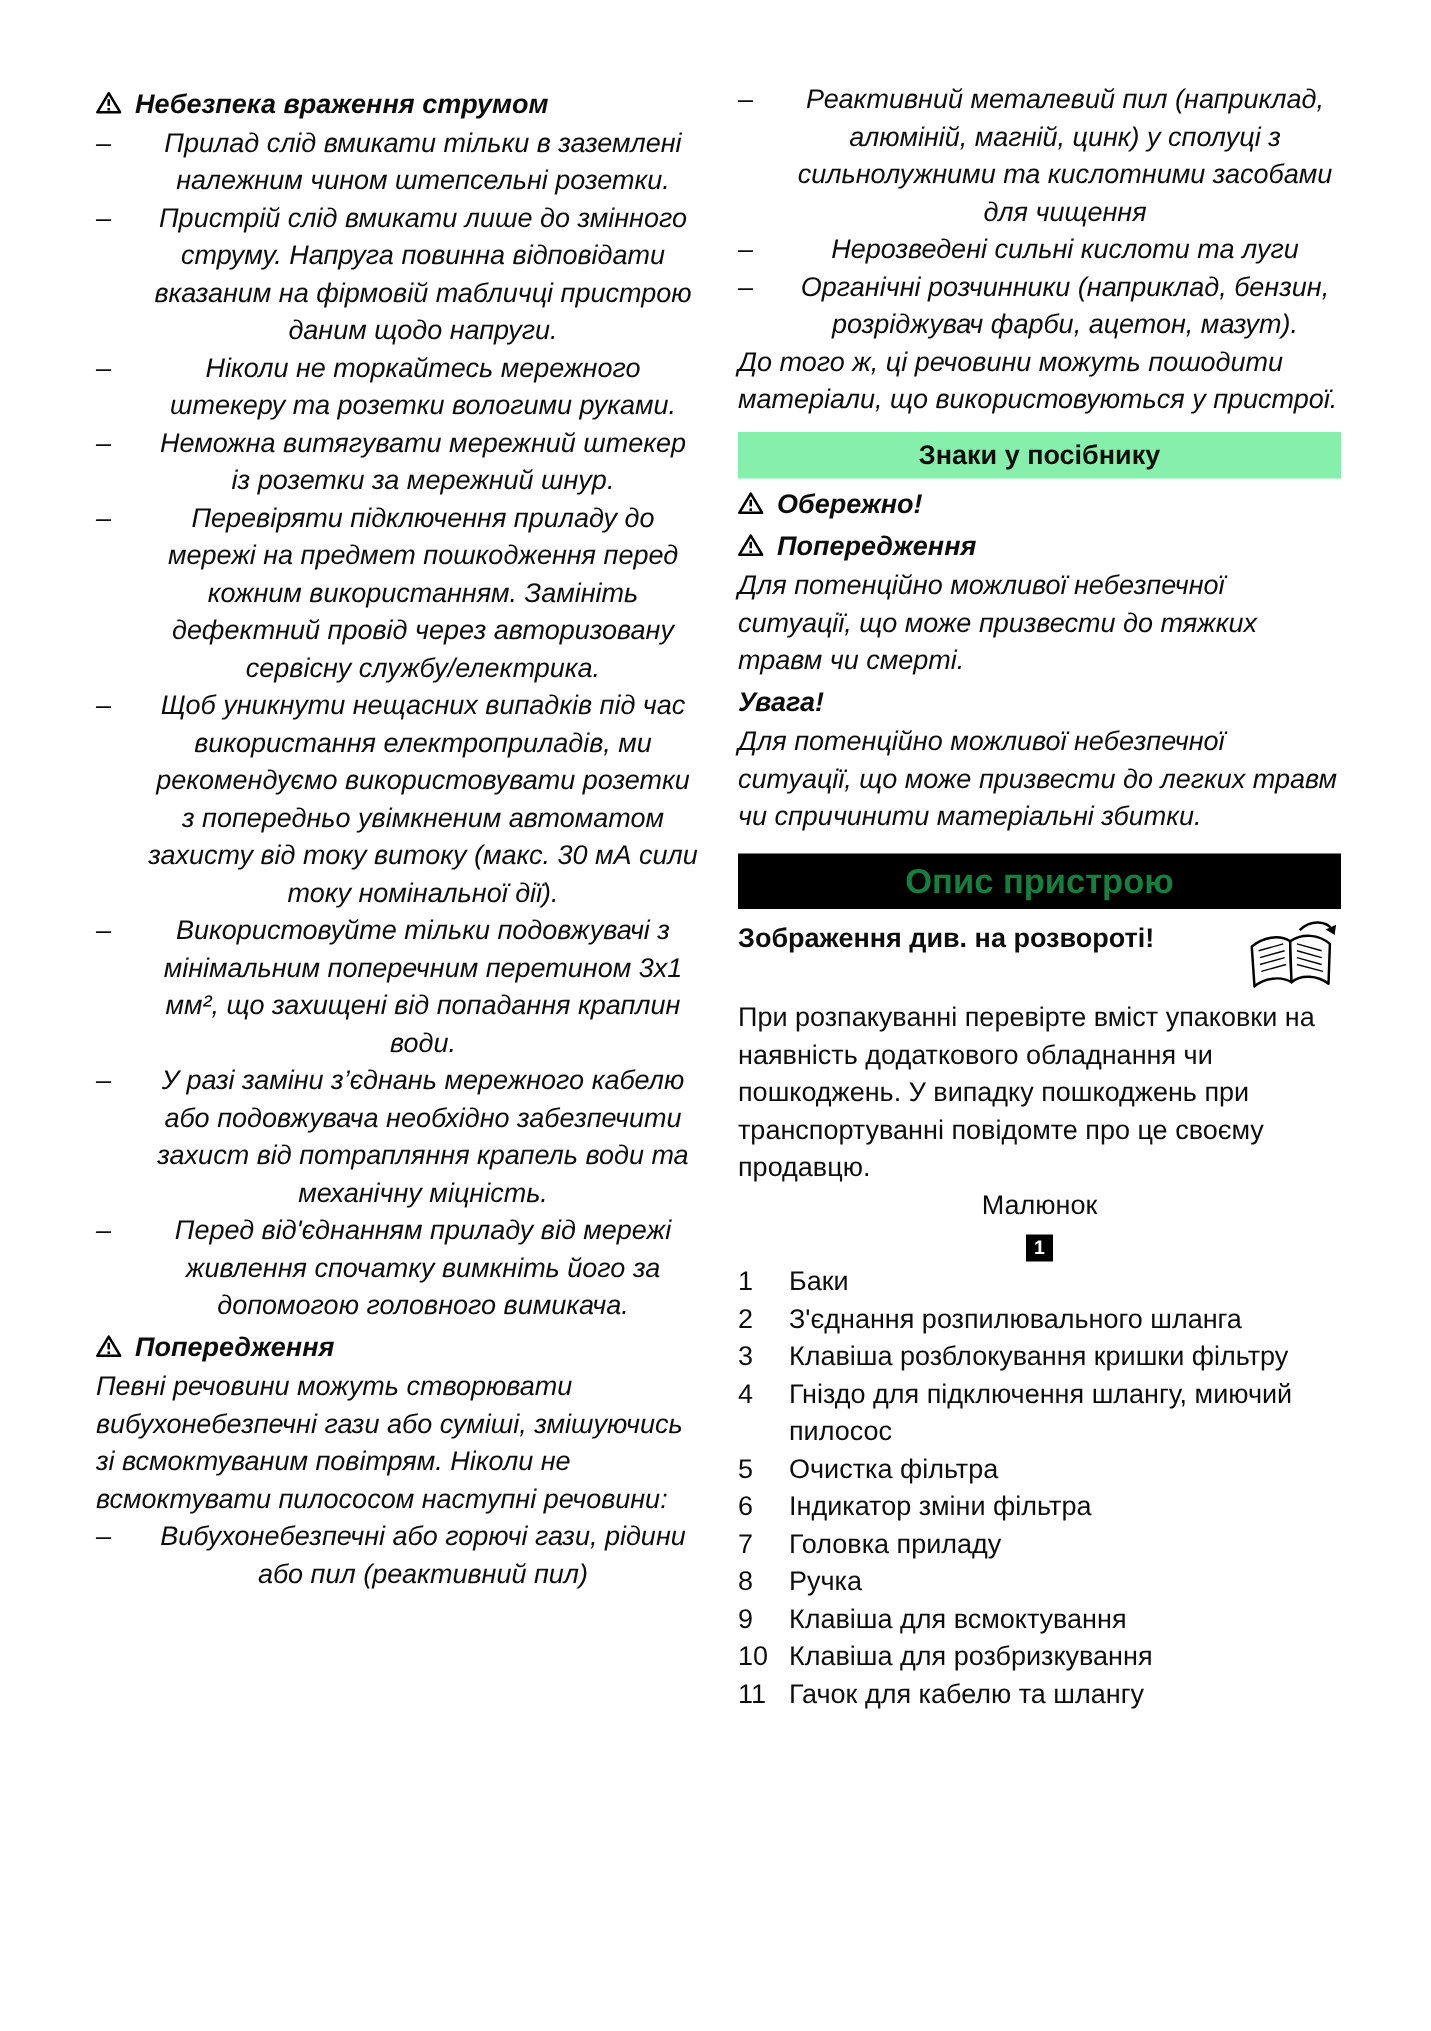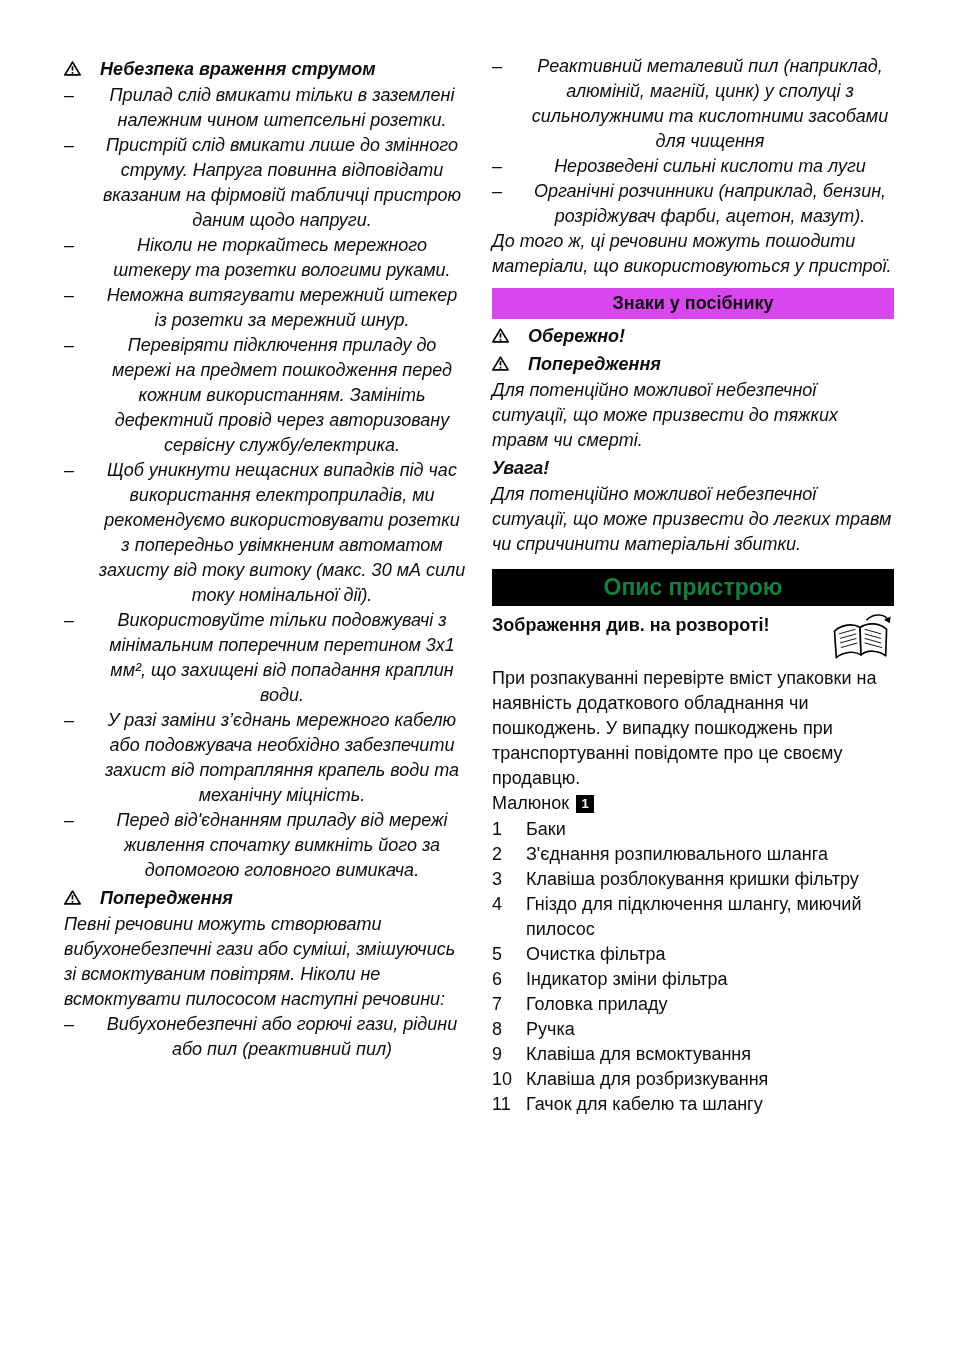--- a/index.html
+++ b/index.html
@@ -13,54 +13,54 @@
   }
   .page { position: absolute; inset: 0; }
   .columns {
     position: absolute; top: 54px; left: 64px; right: 60px;
     display: flex; gap: 26px;
   }
   .col { width: 402px; flex: 0 0 402px; }
 
   
   .h-warn {
-    display: flex; align-items: center; gap: 19px;
+    display: flex; align-items: center; gap: 9px;
     font-weight: bold; font-style: italic;
     margin: 3px 0 1px;
   }
   .h-warn.no-icon { padding-left: 0; }
   .warn-icon { flex: 0 0 auto; display: inline-flex; transform: translateY(-1px); }
   .h-text { display: inline-block; }
 
   
   .dash-item { display: flex; font-style: italic; }
   .dash-item .marker { flex: 0 0 34px; }
   .dash-item .txt { flex: 1; text-align: center; }
 
   .para { margin: 0; }
   .para-italic { font-style: italic; }
   .para-regular { font-style: normal; }
 
   .gray-bar {
-    background: #d946ef;
+    background: #86efac;
     text-align: center; font-weight: bold;
     padding: 3px 0; margin: 9px 0 5px;
   }
   .black-bar {
     background: #000000; color: #15803d;
     text-align: center; font-weight: bold;
     font-size: 23px; line-height: 33px;
     padding: 2px 0; margin: 12px 0 7px;
   }
 
   .note-icon-row { display: flex; align-items: flex-start; font-weight: bold; }
   .note-icon-row .txt { width: 292px; }
   .book-icon { margin-left: auto; display: inline-flex; transform: translateY(-2px); }
 
-  .fig-row { display: flex; align-items: center; gap: 7px; margin: 0 0 1px; }
+  .fig-row { display: flex; align-items: center; gap: 7px; margin: 0 0 1px; flex-direction: column; }
   .fig-box {
     display: inline-block; width: 18px; height: 18px;
     background: #000; color: #fff;
     font-weight: bold; font-size: 13px; line-height: 18px;
     text-align: center;
   }
 
   .num-item { display: flex; font-style: normal; }
   .num-item .num { flex: 0 0 34px; }
   .num-item .txt { flex: 1; }

